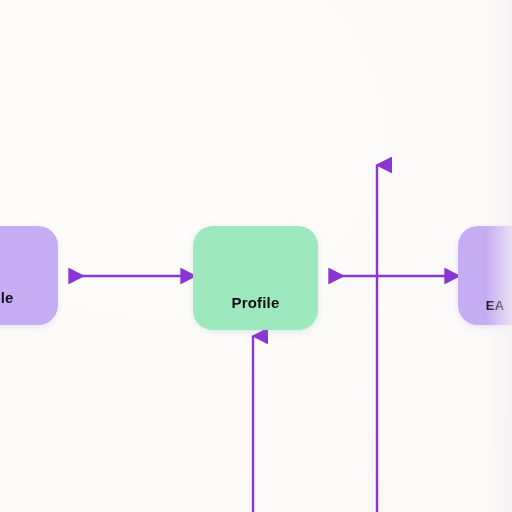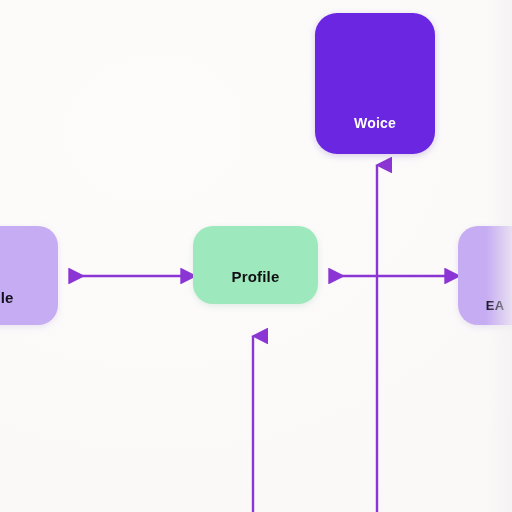--- a/index.html
+++ b/index.html
@@ -65,21 +65,21 @@
   #node-woice .node-label {
     color: #ffffff;
     font-size: 14px;
     margin-bottom: 23px;
   }
 
   #node-profile {
     left: 193px;
     top: 226px;
     width: 125px;
-    height: 78px;
+    height: 104px;
     background: #9ee8bd;
     border-radius: 20px;
     box-shadow: 0 2px 6px rgba(120, 180, 150, 0.20);
   }
   #node-profile .node-label {
     color: #101014;
     font-size: 15px;
     margin-bottom: 19px;
   }
 
@@ -154,23 +154,20 @@
 
     <g>
       <line x1="253" y1="512" x2="253" y2="336" stroke="#8b35d4" stroke-width="2.4" marker-end="url(#arrow-up)"></line>
     </g>
 
     <g>
       <line x1="377" y1="512" x2="377" y2="165" stroke="#8b35d4" stroke-width="2.4" marker-end="url(#arrow-up)"></line>
     </g>
   </svg>
 
-  <div class="node" id="node-woice">
-    <span class="node-label">Woice</span>
-  </div>
 
   <div class="node" id="node-profile">
     <span class="node-label">Profile</span>
   </div>
 
   <div class="node" id="node-left">
     <span class="node-label">lle</span>
   </div>
 
   <div class="node" id="node-right">

